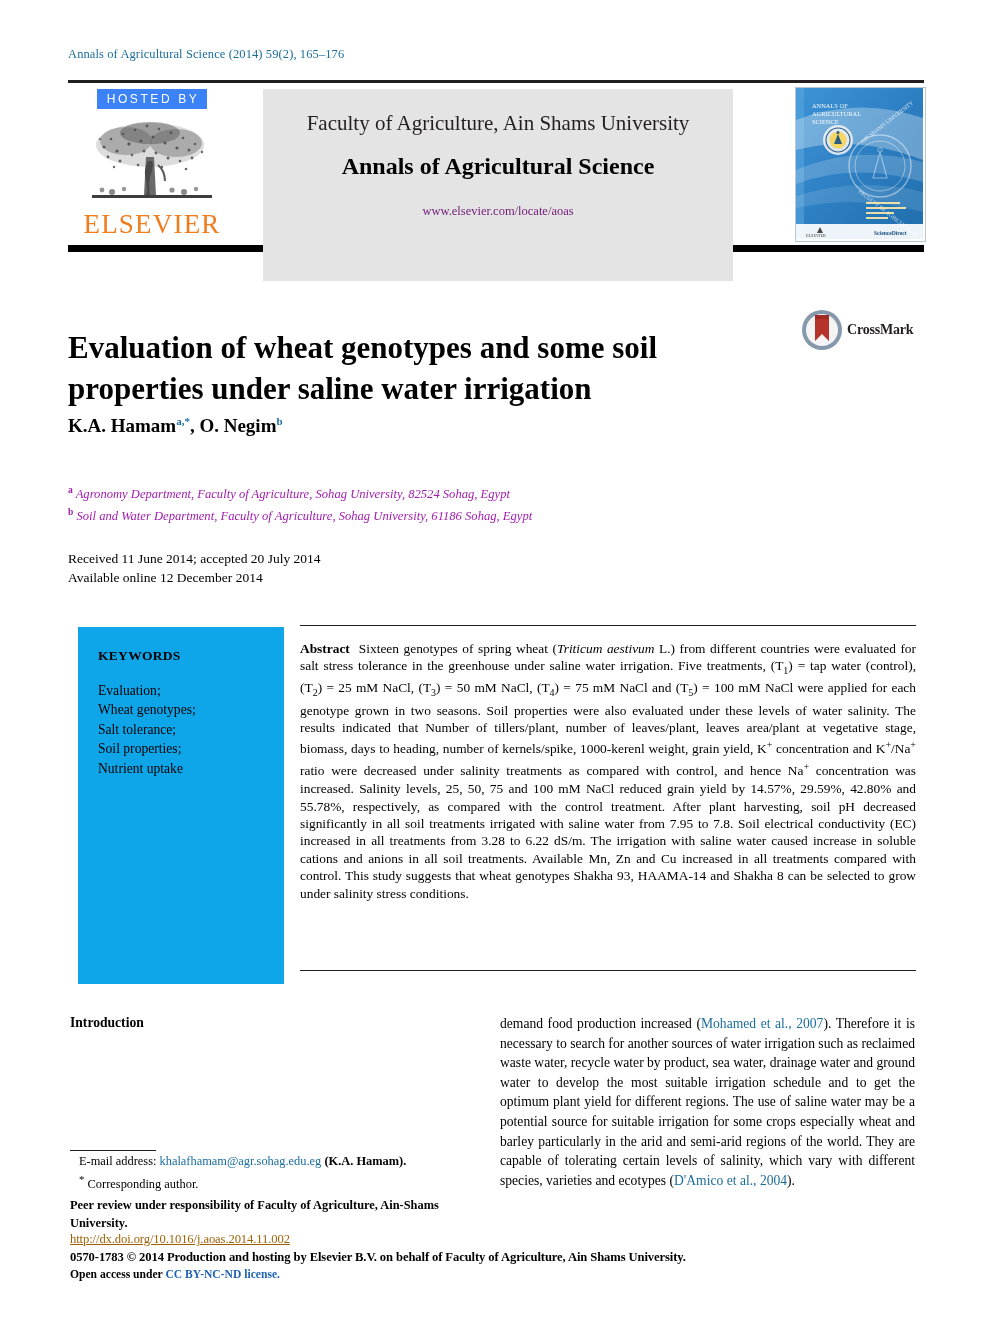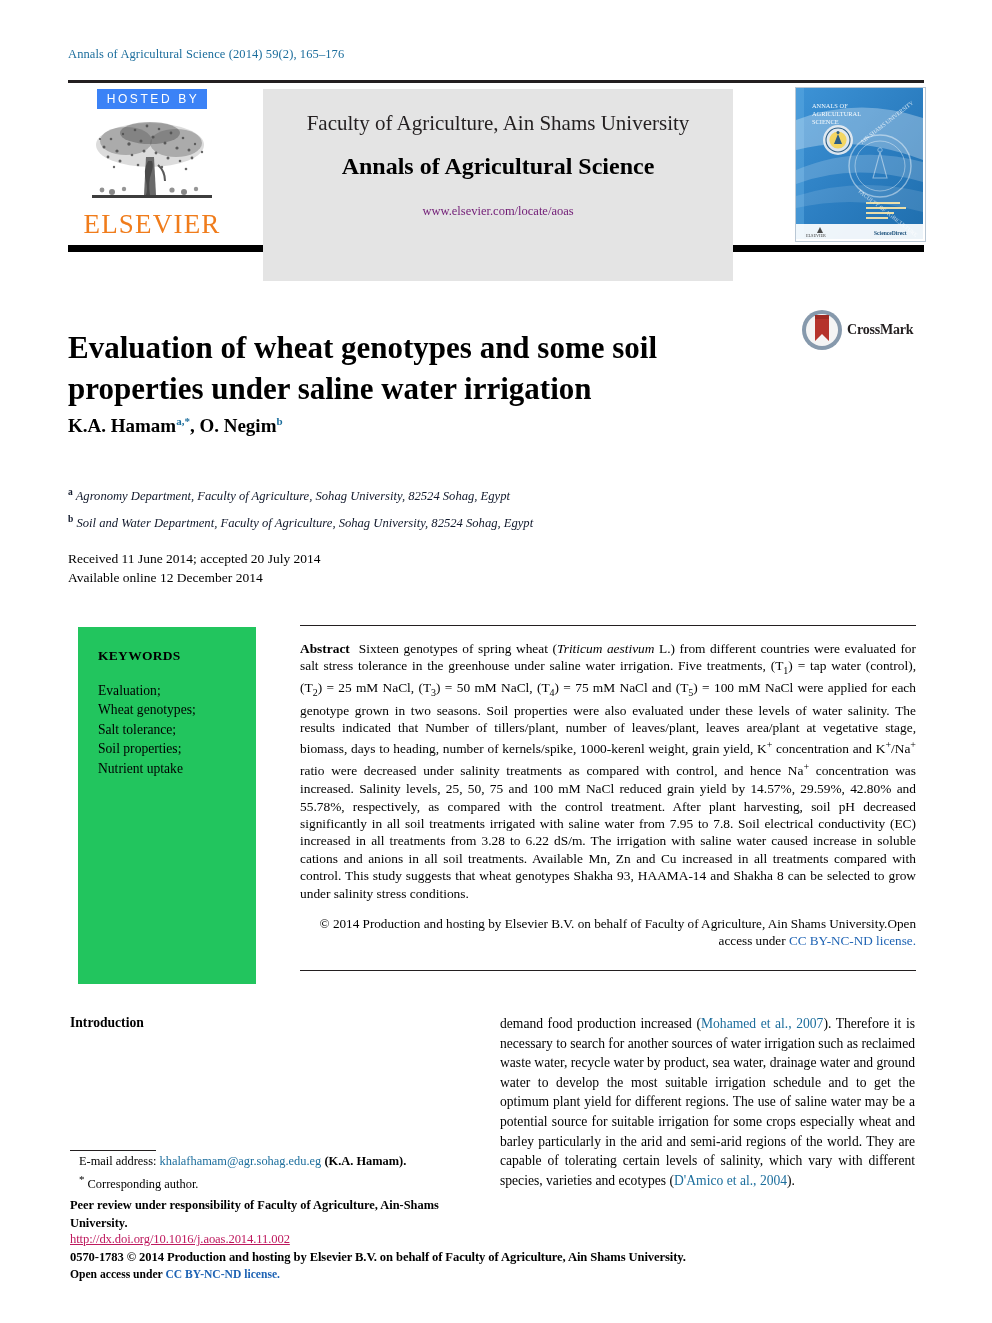--- a/index.html
+++ b/index.html
@@ -172,22 +172,22 @@
   }
 
   
   .affils {
     position: absolute;
     left: 68px;
     top: 481px;
     width: 820px;
     font-size: 12.6px;
     font-style: italic;
-    line-height: 23px;
-    color: #0f172a;
+    line-height: 18px;
+    color: #a21caf;
   }
   .affils sup {
     font-size: 9.5px;
     font-style: normal;
     font-weight: bold;
     vertical-align: super;
   }
   .affil-line { white-space: nowrap; }
 
   
@@ -197,23 +197,23 @@
     top: 549px;
     font-size: 13.5px;
     line-height: 19px;
   }
 
   
   .kw-panel {
     position: absolute;
     left: 78px;
     top: 627px;
-    width: 178px;
+    width: 206px;
     height: 357px;
-    background: #22c55e;
+    background: #0ea5e9;
   }
   .kw-head {
     position: absolute;
     left: 20px;
     top: 21px;
     font-size: 13.5px;
     font-weight: bold;
     letter-spacing: 0.3px;
   }
   .kw-list {
@@ -339,21 +339,21 @@
   
   .legal {
     position: absolute;
     left: 70px;
     top: 1231px;
     width: 850px;
     font-size: 12.6px;
     line-height: 17.6px;
   }
   .legal .doi {
-    color: #be185d;
+    color: #a16207;
     letter-spacing: -0.1px;
   }
   .legal .issn {
     font-weight: bold;
     letter-spacing: -0.1px;
   }
   .legal .oa {
     font-size: 11.6px;
     font-weight: bold;
   }
@@ -503,21 +503,21 @@
     </svg>
     <span class="crossmark-label">CrossMark</span>
   </div>
 
   <div class="authors">
     <span><span>K.A. Hamam</span><sup>a,*</sup></span><span>, </span><span><span>O. Negim</span><sup>b</sup></span>
   </div>
 
   <div class="affils">
     <div class="affil-line"><sup>a</sup> <span>Agronomy Department, Faculty of Agriculture, Sohag University, 82524 Sohag, Egypt</span></div>
-    <div class="affil-line"><sup>b</sup> <span>Soil and Water Department, Faculty of Agriculture, Sohag University, 82524 Sohag, Egypt</span></div>
+    <div class="affil-line"><sup>b</sup> <span>Soil and Water Department, Faculty of Agriculture, Sohag University, 61186 Sohag, Egypt</span></div>
   </div>
 
   <div class="history">
     <div>Received 11 June 2014; accepted 20 July 2014</div>
     <div>Available online 12 December 2014</div>
   </div>
 
   <div class="kw-panel">
     <div class="kw-head">KEYWORDS</div>
     <div class="kw-list">
@@ -526,23 +526,20 @@
       <div>Salt tolerance;</div>
       <div>Soil properties;</div>
       <div>Nutrient uptake</div>
     </div>
   </div>
 
   <div class="abs-rule-top"></div>
   <div class="abstract">
     <span class="abs-label">Abstract</span><span>Sixteen genotypes of spring wheat (</span><i>Triticum aestivum</i><span> L.) from different countries were evaluated for salt stress tolerance in the greenhouse under saline water irrigation. Five treatments, (T</span><sub>1</sub><span>) = tap water (control), (T</span><sub>2</sub><span>) = 25 mM NaCl, (T</span><sub>3</sub><span>) = 50 mM NaCl, (T</span><sub>4</sub><span>) = 75 mM NaCl and (T</span><sub>5</sub><span>) = 100 mM NaCl were applied for each genotype grown in two seasons. Soil properties were also evaluated under these levels of water salinity. The results indicated that Number of tillers/plant, number of leaves/plant, leaves area/plant at vegetative stage, biomass, days to heading, number of kernels/spike, 1000-kerenl weight, grain yield, K</span><sup>+</sup><span> concentration and K</span><sup>+</sup><span>/Na</span><sup>+</sup><span> ratio were decreased under salinity treatments as compared with control, and hence Na</span><sup>+</sup><span> concentration was increased. Salinity levels, 25, 50, 75 and 100 mM NaCl reduced grain yield by 14.57%, 29.59%, 42.80% and 55.78%, respectively, as compared with the control treatment. After plant harvesting, soil pH decreased significantly in all soil treatments irrigated with saline water from 7.95 to 7.8. Soil electrical conductivity (EC) increased in all treatments from 3.28 to 6.22 dS/m. The irrigation with saline water caused increase in soluble cations and anions in all soil treatments. Available Mn, Zn and Cu increased in all treatments compared with control. This study suggests that wheat genotypes Shakha 93, HAAMA-14 and Shakha 8 can be selected to grow under salinity stress conditions.</span>
   </div>
-  <div class="copyline">
-    <span>© 2014 Production and hosting by Elsevier B.V. on behalf of Faculty of Agriculture, Ain Shams University.</span><span>Open access under </span><a href="#" class="lnk">CC BY-NC-ND license.</a>
-  </div>
   <div class="abs-rule-bottom"></div>
 
   <div class="sec-head">Introduction</div>
   <div class="col-right">
     <span>demand food production increased (</span><a href="#" class="lnk-teal">Mohamed et al., 2007</a><span>). Therefore it is necessary to search for another sources of water irrigation such as reclaimed waste water, recycle water by product, sea water, drainage water and ground water to develop the most suitable irrigation schedule and to get the optimum plant yield for different regions. The use of saline water may be a potential source for suitable irrigation for some crops especially wheat and barley particularly in the arid and semi-arid regions of the world. They are capable of tolerating certain levels of salinity, which vary with different species, varieties and ecotypes (</span><a href="#" class="lnk-teal">D'Amico et al., 2004</a><span>).</span>
   </div>
 
   <div class="fn-rule"></div>
   <div class="footnotes">
     <div class="fn-indent"><span>E-mail address: </span><a href="#" class="lnk-teal">khalafhamam@agr.sohag.edu.eg</a><b> (K.A. Hamam).</b></div>

